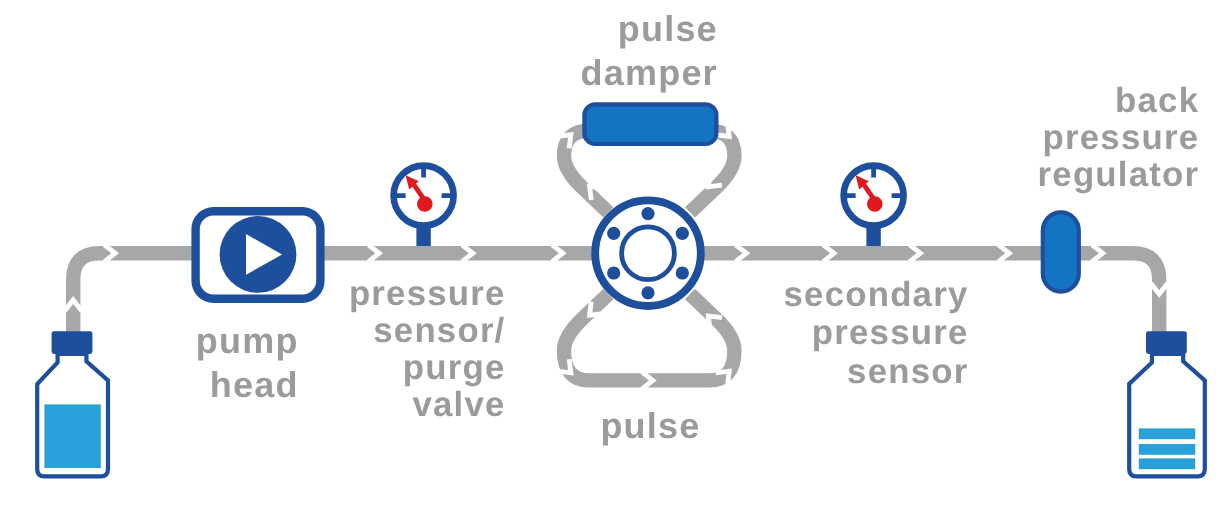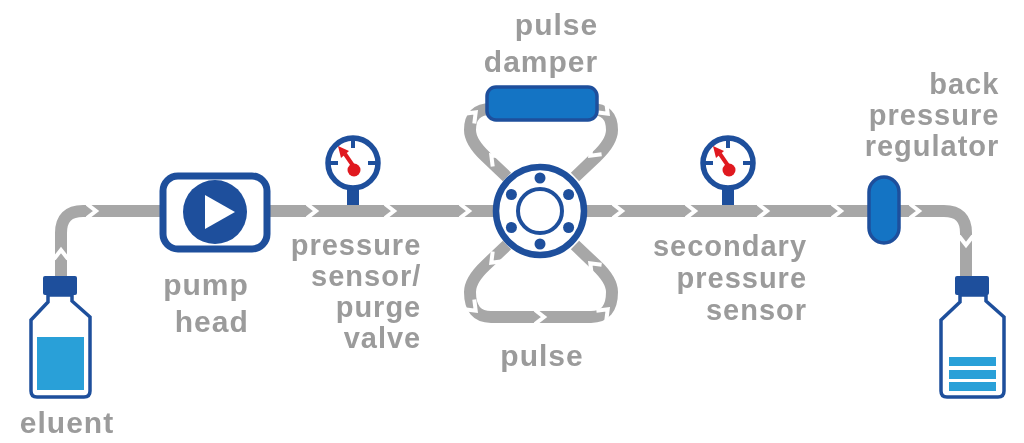--- a/index.html
+++ b/index.html
@@ -125,14 +125,13 @@
   <div class="lbl big" style="left:206px;top:266px;">pump
 head</div>
   <div class="lbl" style="left:356px;top:230px;">pressure
 sensor/
 purge
 valve</div>
   <div class="lbl big" style="left:542px;top:337px;">pulse</div>
   <div class="lbl" style="line-height:32px;left:730px;top:230px;">secondary
 pressure
 sensor</div>
-  <div class="lbl big" style="left:67px;top:404px;">eluent</div>
 </div>
 
 </body></html>

